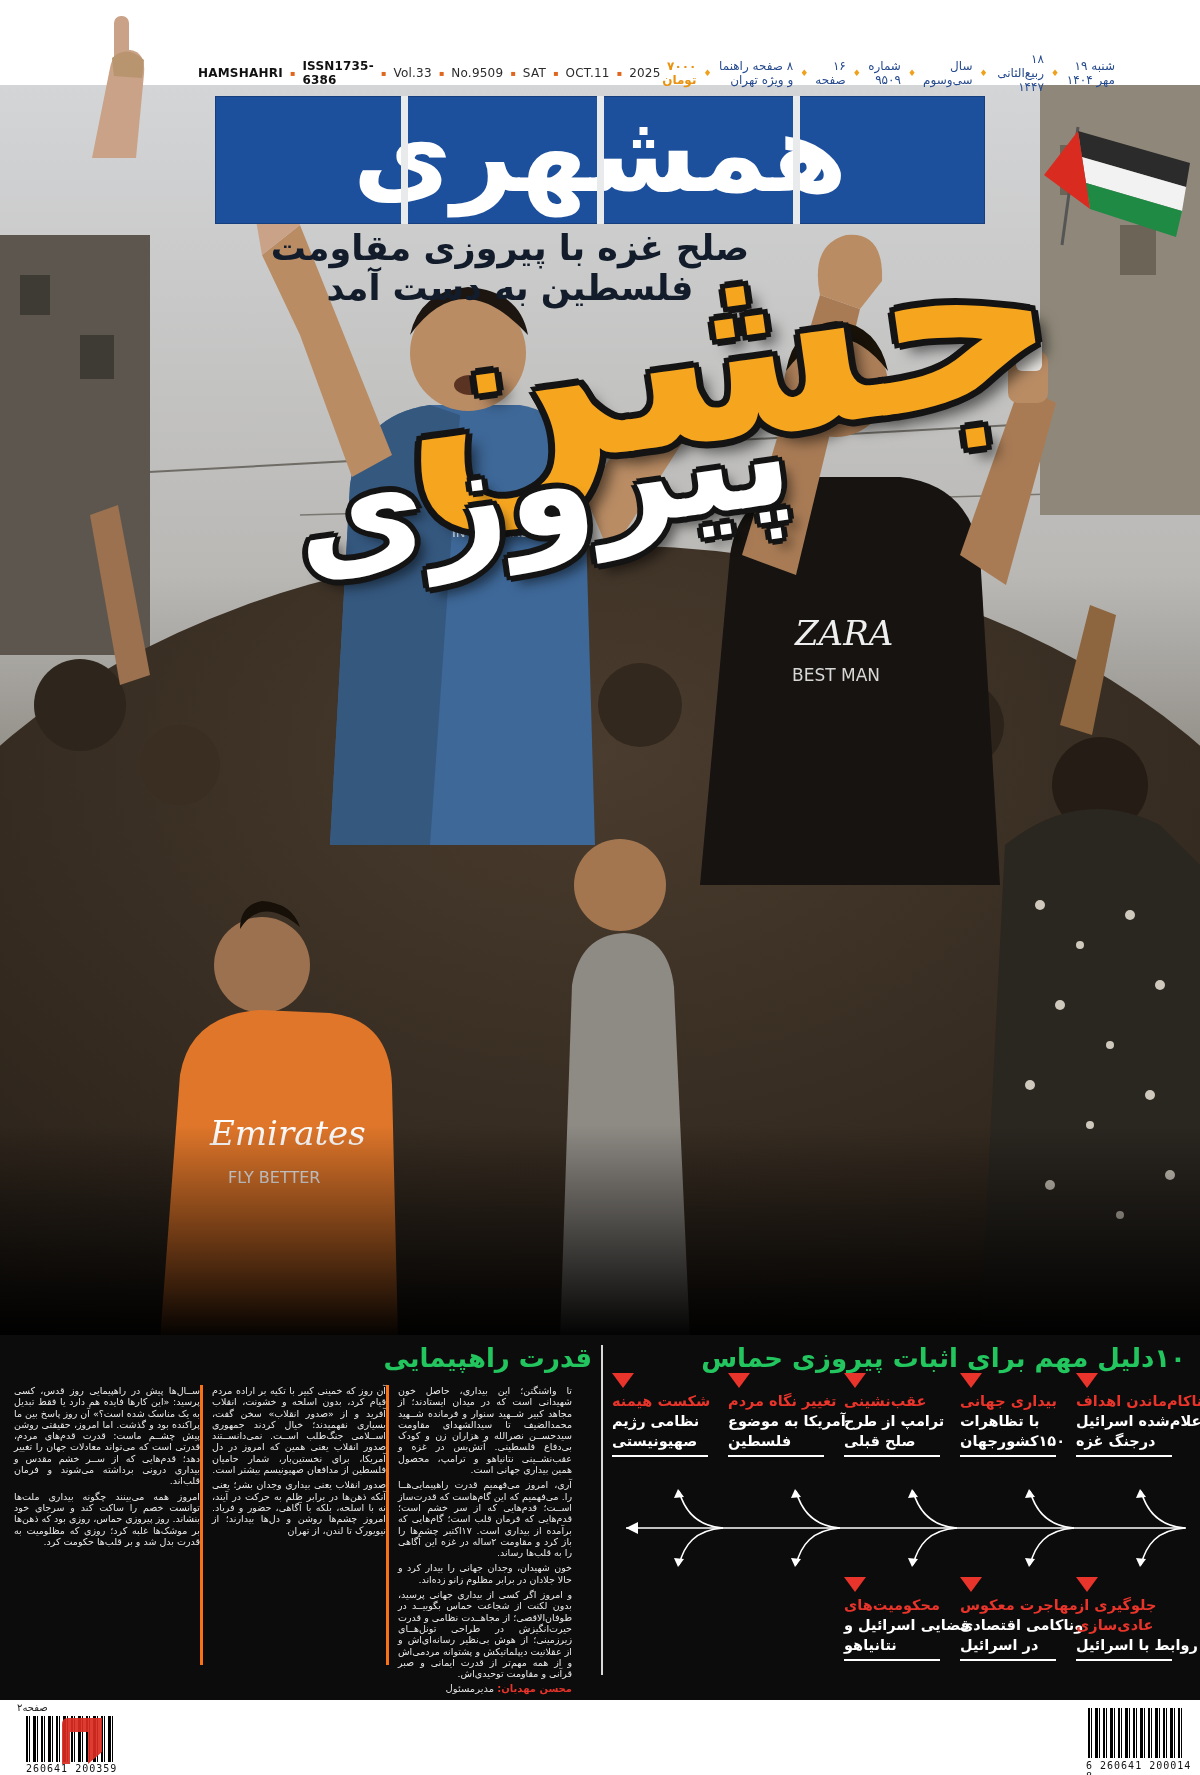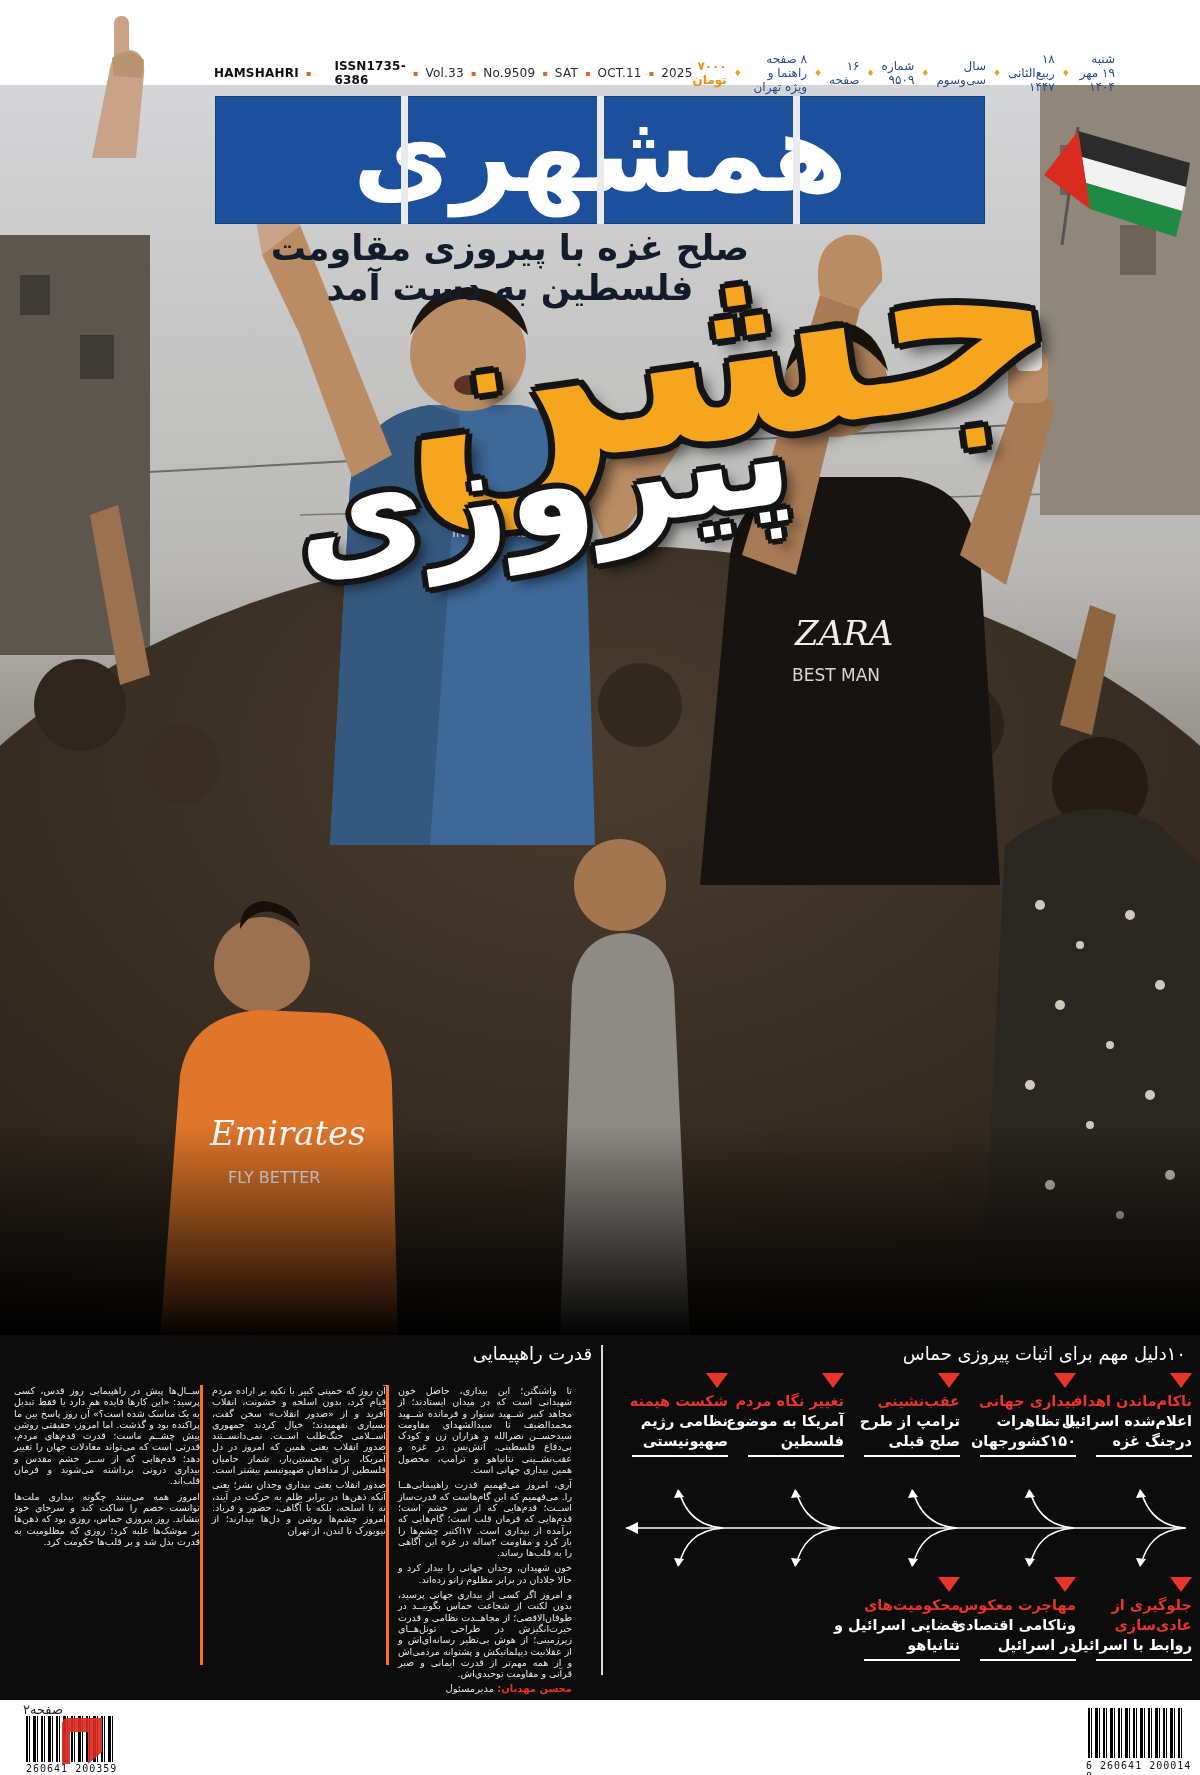--- a/index.html
+++ b/index.html
@@ -6,21 +6,21 @@
   html,body { background:#e8e8e8; }
   body { font-family:"DejaVu Sans", sans-serif; }
   .page { position:relative; width:1200px; height:1775px; margin:0 auto; background:#ffffff; overflow:hidden; }
 
   
   .masthead { position:absolute; top:58px; left:0; width:1200px; height:30px;
               display:flex; align-items:center; justify-content:space-between;
               padding:0 85px 0 198px; z-index:4; }
   .mast-en { display:flex; align-items:center; gap:7px; font-size:12px; color:#2b2b2b;
              font-family:"DejaVu Sans", sans-serif; letter-spacing:.2px; }
-  .mast-en .seg-b { font-weight:bold; color:#111;margin-left:16px; }
+  .mast-en .seg-b { font-weight:bold; color:#111; }
   .sep-en { color:#e0651d; font-size:8px; }
   .mast-fa { display:flex; flex-direction:row; align-items:center; gap:7px; font-size:12px;
              color:#274b8f; direction:rtl; }
   .sep-fa { color:#f0a11c; font-size:9px; }
   .mast-fa .price { color:#e8920f; font-weight:bold; }
 
   
   .photo { position:absolute; top:85px; left:0; width:1200px; height:1255px; z-index:1; }
   .arm-top { position:absolute; top:8px; left:52px; width:150px; height:150px; z-index:5; }
 
@@ -47,52 +47,52 @@
   .t-pirozi { position:absolute; top:412px; left:292px; z-index:8;
               font-size:142px; font-weight:bold; color:#ffffff; direction:rtl; line-height:1.05;
               transform:rotate(-8deg);
               text-shadow:-6px 0 #141414,6px 0 #141414,0 -6px #141414,0 6px #141414,
                           -4px -4px #141414,4px 4px #141414,-4px 4px #141414,4px -4px #141414,
                           8px 10px 12px rgba(0,0,0,.5); }
 
   
   .black-box { position:absolute; top:1335px; left:0; width:1200px; height:365px;
                background:#0c0c0c; z-index:3; color:#f2f2f2; }
-  .sec-title { position:absolute; top:8px; font-size:18px; font-weight:normal; color:#ffffff;
+  .sec-title { position:absolute; top:8px; font-size:26px; font-weight:bold; color:#22c55e;
                direction:rtl; white-space:nowrap; }
   .hamas-title { right:14px; }
   .left-title  { right:608px; }
   .vrule { position:absolute; top:10px; left:601px; width:2px; height:330px; background:#d8d8d8; }
 
   
   .article { position:absolute; top:50px; right:608px; width:578px; height:280px;
              display:flex; flex-direction:row-reverse; direction:rtl; }
   .col { width:186px; font-size:9.5px; line-height:11.3px; text-align:justify; color:#e9e9e9; }
   .col p { margin-bottom:4px; }
   .col + .col { border-left:3px solid #f97316; padding-left:9px; }
   .sig { margin-top:2px; font-size:10px; }
   .sig .sig-name { color:#e8342a; font-weight:bold; }
   .sig .sig-role { color:#dddddd;margin-top:17px; }
 
   
   .diagram { position:absolute; top:38px; left:612px; width:580px; height:322px; }
   .drow { position:absolute; left:0; width:580px; display:flex; flex-direction:row-reverse; }
   .drow-top { top:0; height:106px; }
   .drow-bottom { top:204px; height:116px; }
-  .ditem { width:20%; display:flex; flex-direction:column; align-items:flex-end; }
+  .ditem { width:20%; display:flex; flex-direction:column; align-items:flex-start; }
   .tri { width:0; height:0; border-left:11px solid transparent; border-right:11px solid transparent;
          border-top:15px solid #e8342a; margin-bottom:3px; }
   .dl { font-size:14.5px; line-height:20px; font-weight:bold; color:#ffffff; direction:rtl; white-space:nowrap; }
   .dl.red { color:#e8342a; }
   .uline { width:96px; border-bottom:2px solid #ffffff; margin-top:4px; }
   .fishsvg { position:absolute; top:108px; left:0; width:580px; height:94px; }
 
   
   .footer { position:absolute; top:1700px; left:0; width:1200px; height:75px; background:#ffffff; z-index:4; }
-  .pageref { position:absolute; top:2px; left:23px; font-size:13px; color:#222; direction:rtl; }
+  .pageref { position:absolute; top:2px; left:17px; font-size:10px; color:#222; direction:rtl; }
   .barcode { position:absolute; background:
       repeating-linear-gradient(90deg,#000 0 2px,#fff 2px 3px,#000 3px 4px,#fff 4px 7px,
                                 #000 7px 10px,#fff 10px 11px,#000 11px 12px,#fff 12px 15px); }
   .bc-left  { top:16px; left:26px;  width:88px; height:46px; }
   .bc-right { top:8px;  left:1088px; width:95px; height:50px; }
   .bc-num { position:absolute; font-size:10px; color:#111; letter-spacing:1px; font-family:"DejaVu Sans Mono", monospace; }
   .bn-left  { top:63px; left:26px; }
   .bn-right { top:60px; left:1086px; }
   .redmark { position:absolute; top:18px; left:58px; width:44px; height:46px; }
 </style>

